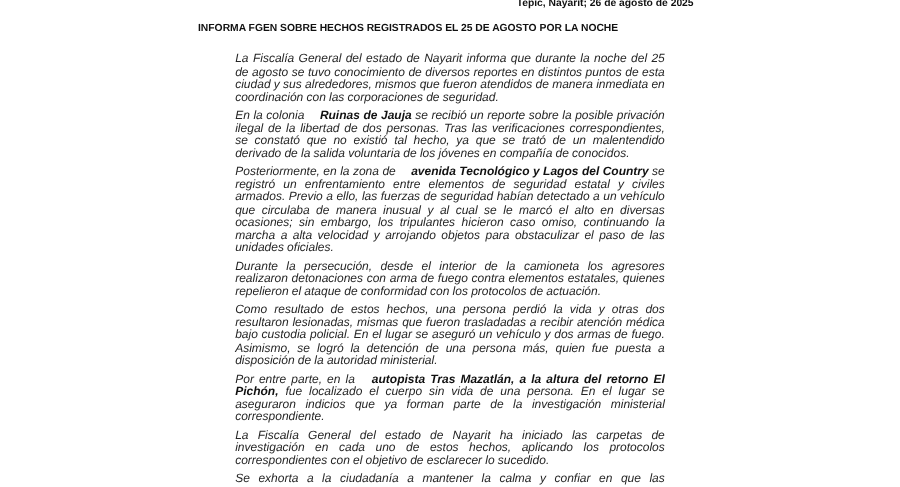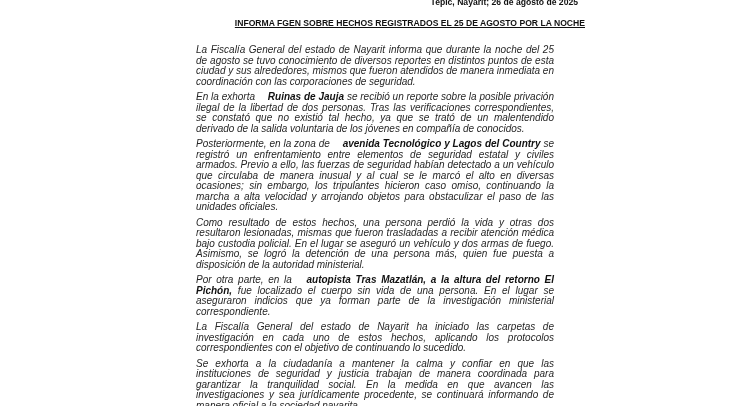--- a/index.html
+++ b/index.html
@@ -29,27 +29,26 @@
     font-size: 8.6px;
     line-height: 11px;
     margin-top: -3px;
     color: #111111;
     white-space: nowrap;
   }
   .doc-title {
     width: 420px;
     margin-left: -31px;
     margin-top: 10px;
-    text-align: right;
+    text-align: left;
     font-weight: bold;
     font-size: 8.6px;
     line-height: 11px;
     color: #111111;
     white-space: nowrap;
-    text-decoration: underline;
   }
   .doc-body {
     margin-top: 16px;
     width: 358px;
   }
   .doc-body p {
     width: 358px;
     margin: 0 0 5px 0;
     text-align: justify;
     font-size: 10px;
@@ -77,22 +76,23 @@
 </head>
 <body>
 
 <div class="page">
   <div class="dateline">Tepic, Nayarit; 26 de agosto de 2025</div>
 
   <div class="doc-title">INFORMA FGEN SOBRE HECHOS REGISTRADOS EL 25 DE AGOSTO POR LA NOCHE</div>
 
   <div class="doc-body" id="doc-body">
       <p><span>La Fiscalía General del estado de Nayarit informa que durante la noche del 25 de agosto se tuvo conocimiento de diversos reportes en distintos puntos de esta ciudad y sus alrededores, mismos que fueron atendidos de manera inmediata en coordinación con las corporaciones de seguridad.</span></p>
-      <p><span>En la exhorta </span><b>Ruinas de Jauja</b><span> se recibió un reporte sobre la posible privación ilegal de la libertad de dos personas. Tras las verificaciones correspondientes, se constató que no existió tal hecho, ya que se trató de un malentendido derivado de la salida voluntaria de los jóvenes en compañía de conocidos.</span></p>
+      <p><span>En la colonia </span><b>Ruinas de Jauja</b><span> se recibió un reporte sobre la posible privación ilegal de la libertad de dos personas. Tras las verificaciones correspondientes, se constató que no existió tal hecho, ya que se trató de un malentendido derivado de la salida voluntaria de los jóvenes en compañía de conocidos.</span></p>
       <p><span>Posteriormente, en la zona de </span><b>avenida Tecnológico y Lagos del Country</b><span> se registró un enfrentamiento entre elementos de seguridad estatal y civiles armados. Previo a ello, las fuerzas de seguridad habían detectado a un vehículo que circulaba de manera inusual y al cual se le marcó el alto en diversas ocasiones; sin embargo, los tripulantes hicieron caso omiso, continuando la marcha a alta velocidad y arrojando objetos para obstaculizar el paso de las unidades oficiales.</span></p>
+      <p><span>Durante la persecución, desde el interior de la camioneta los agresores realizaron detonaciones con arma de fuego contra elementos estatales, quienes repelieron el ataque de conformidad con los protocolos de actuación.</span></p>
       <p><span>Como resultado de estos hechos, una persona perdió la vida y otras dos resultaron lesionadas, mismas que fueron trasladadas a recibir atención médica bajo custodia policial. En el lugar se aseguró un vehículo y dos armas de fuego. Asimismo, se logró la detención de una persona más, quien fue puesta a disposición de la autoridad ministerial.</span></p>
-      <p><span>Por otra parte, en la </span><b>autopista Tras Mazatlán, a la altura del retorno El Pichón,</b><span> fue localizado el cuerpo sin vida de una persona. En el lugar se aseguraron indicios que ya forman parte de la investigación ministerial correspondiente.</span></p>
-      <p><span>La Fiscalía General del estado de Nayarit ha iniciado las carpetas de investigación en cada uno de estos hechos, aplicando los protocolos correspondientes con el objetivo de continuando lo sucedido.</span></p>
+      <p><span>Por entre parte, en la </span><b>autopista Tras Mazatlán, a la altura del retorno El Pichón,</b><span> fue localizado el cuerpo sin vida de una persona. En el lugar se aseguraron indicios que ya forman parte de la investigación ministerial correspondiente.</span></p>
+      <p><span>La Fiscalía General del estado de Nayarit ha iniciado las carpetas de investigación en cada uno de estos hechos, aplicando los protocolos correspondientes con el objetivo de esclarecer lo sucedido.</span></p>
       <p><span>Se exhorta a la ciudadanía a mantener la calma y confiar en que las instituciones de seguridad y justicia trabajan de manera coordinada para garantizar la tranquilidad social. En la medida en que avancen las investigaciones y sea jurídicamente procedente, se continuará informando de manera oficial a la sociedad nayarita.</span></p>
     </div>
 
   <div class="footer-separator">* * * * *</div>
 </div>
 
 </body></html>

